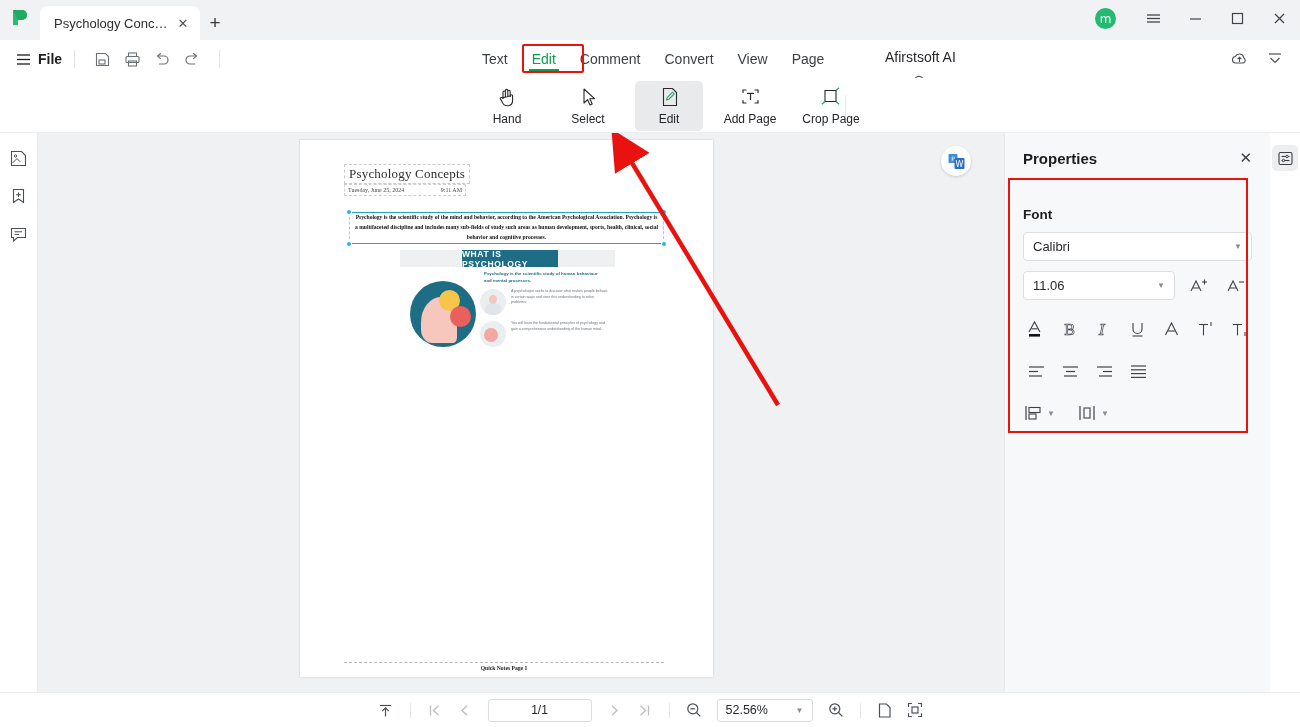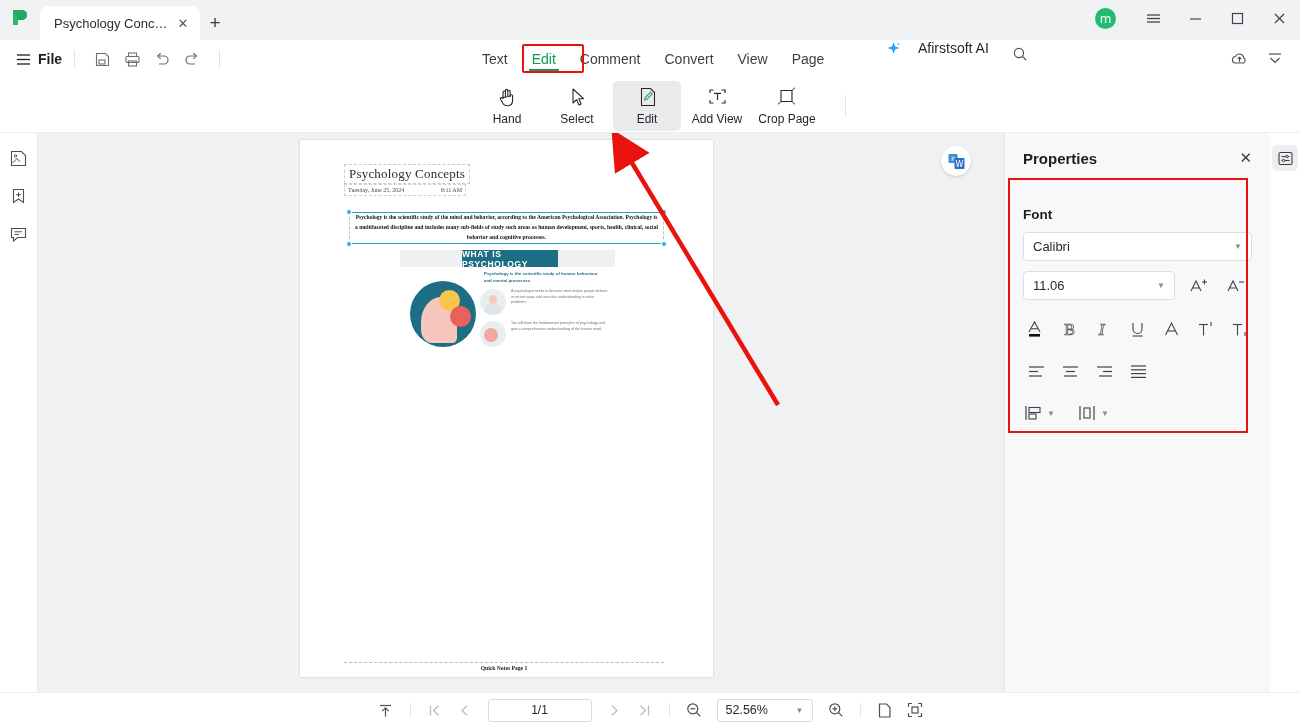--- a/index.html
+++ b/index.html
@@ -77,35 +77,35 @@
   .menu-tab.active { color: #0c9d4e; }
   .menu-tab.active::after {
     content: ""; position: absolute; left: 9px; right: 9px; bottom: 7px;
     height: 2.5px; background: #0c9d4e;
   }
   .redbox-tab {
     position: absolute; left: 522px; top: 44px; width: 62px; height: 29px;
     border: 2.5px solid #e8130f; border-radius: 2px; pointer-events: none;
   }
   .ai-area {
-    position: absolute; left: 885px; top: 0; height: 38px; display: flex; align-items: flex-start; gap: 16px;
+    position: absolute; left: 885px; top: 0; height: 38px; display: flex; align-items: center; gap: 9px; flex-direction: column;
   }
   .ai-label { font-size: 14px; color: #26282c; }
   .menurow-right {
     position: absolute; right: 10px; top: 0; height: 38px; display: flex; align-items: center; gap: 6px;
   }
 
   
   .ribbon {
     position: absolute; left: 0; top: 78px; width: 1300px; height: 55px;
     background: #ffffff; border-bottom: 1px solid #eceef0;
   }
   .tools {
     position: absolute; left: 473px; top: 0; height: 55px;
-    display: flex; align-items: center; gap: 2px;
+    display: flex; align-items: center; gap: 13px;
   }
   .tool {
     width: 68px; height: 50px; display: flex; flex-direction: column;
     align-items: center; justify-content: center; gap: 3px; border-radius: 5px;
   }
   .tool.sel { background: #e9eaec; }
   .tool-label { font-size: 12px; color: #23262a; }
   .tool-ico { height: 24px; display: flex; align-items: center; justify-content: center; }
   .ribbon-divider {
     position: absolute; left: 845px; top: 17px; width: 1px; height: 22px; background: #e6e7ea;
@@ -461,21 +461,21 @@
         <svg width="23" height="22" viewBox="0 0 23 22">
             <g stroke="#25282c" stroke-width="1.2" fill="none" stroke-linecap="round">
               <path d="M4 6.5V4h3M19 6.5V4h-3M4 14.5V17h3M19 14.5V17h-3"></path>
             </g>
             <g stroke="#25282c" stroke-width="1.2" fill="none">
               <line x1="8" y1="7.4" x2="15" y2="7.4"></line>
               <line x1="11.5" y1="7.4" x2="11.5" y2="14"></line>
             </g>
           </svg>
       </div>
-      <div class="tool-label">Add View</div>
+      <div class="tool-label">Add Page</div>
     </div>
     <div class="tool">
       <div class="tool-ico">
         <svg width="23" height="22" viewBox="0 0 23 22">
             <path d="M5 4.5h11v11H5z" fill="none" stroke="#25282c" stroke-width="1.1"></path>
             <path d="M16 4.5 19 1.8M16 15.5l3 2.7M5 15.5 2 18.2" stroke="#2fa36a" stroke-width="1.2" fill="none"></path>
           </svg>
       </div>
       <div class="tool-label">Crop Page</div>
     </div>

